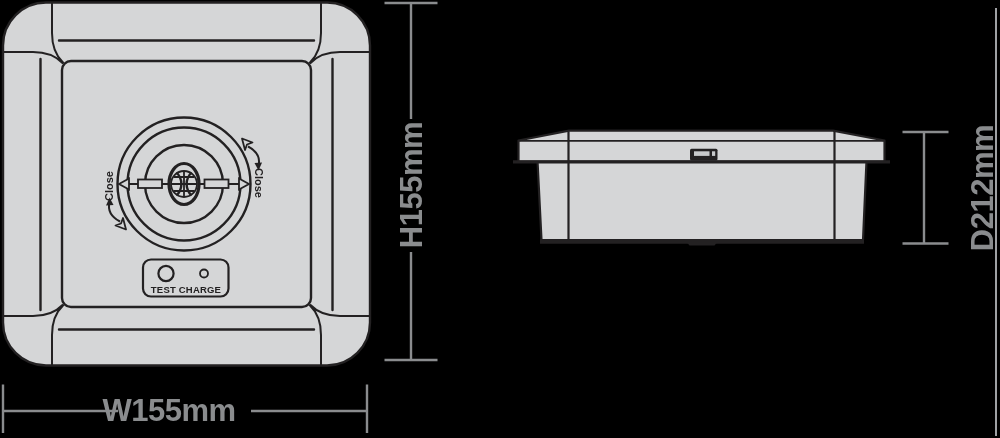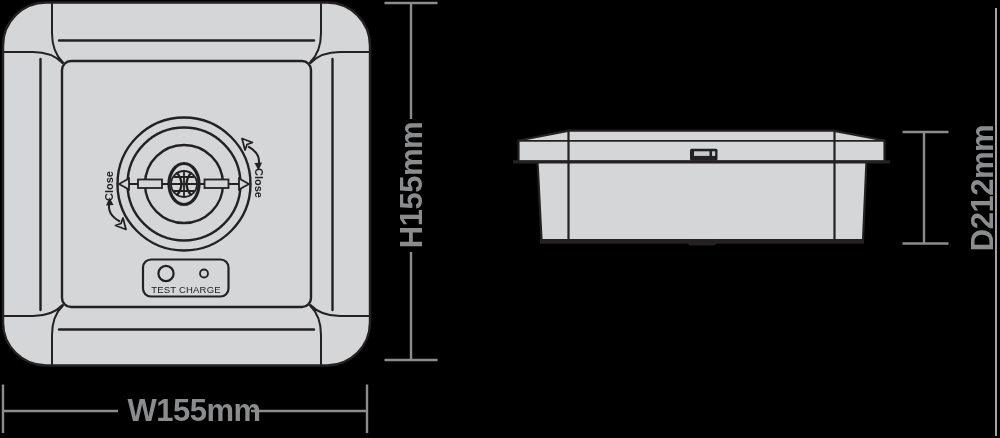--- a/index.html
+++ b/index.html
@@ -25,21 +25,21 @@
   .close-label{
     position:absolute;
     font-weight:700;font-size:11px;
     color:#232122;
     white-space:nowrap;
     line-height:1;
   }
   .panel-label{
     position:absolute;
     transform:translate(-50%,-50%);
-    font-weight:400;font-size:9.5px;
+    font-weight:700;font-size:9.5px;
     letter-spacing:0.2px;
     color:#232122;
     white-space:nowrap;
     line-height:1;
   }
 </style>
 </head>
 <body>
 
 <div class="canvas">
@@ -119,21 +119,21 @@
         <rect x="694" y="151.3" width="15.5" height="4.6" fill="#c7c9cb"></rect>
         <rect x="712" y="151.3" width="3.2" height="4.6" fill="#c7c9cb"></rect>
       </g>
     </g>
 
     <path d="M996,8 V436" stroke="#9fa1a4" stroke-width="2" fill="none"></path>
   </svg>
 
   <div class="dim-label rot-ccw" style="left:411px;top:185px;">H155mm</div>
 
-  <div class="dim-label" style="left:194px;top:410px;">W155mm</div>
+  <div class="dim-label" style="left:169px;top:410px;">W155mm</div>
 
   <div class="dim-label rot-ccw" style="left:982px;top:188px;">D212mm</div>
 
   <div class="close-label rot-ccw" style="left:109px;top:186px;">Close</div>
 
   <div class="close-label rot-cw" style="left:258px;top:183px;">Close</div>
 
   <div class="panel-label" style="left:186px;top:289.5px;">TEST CHARGE</div>
 </div>
 

